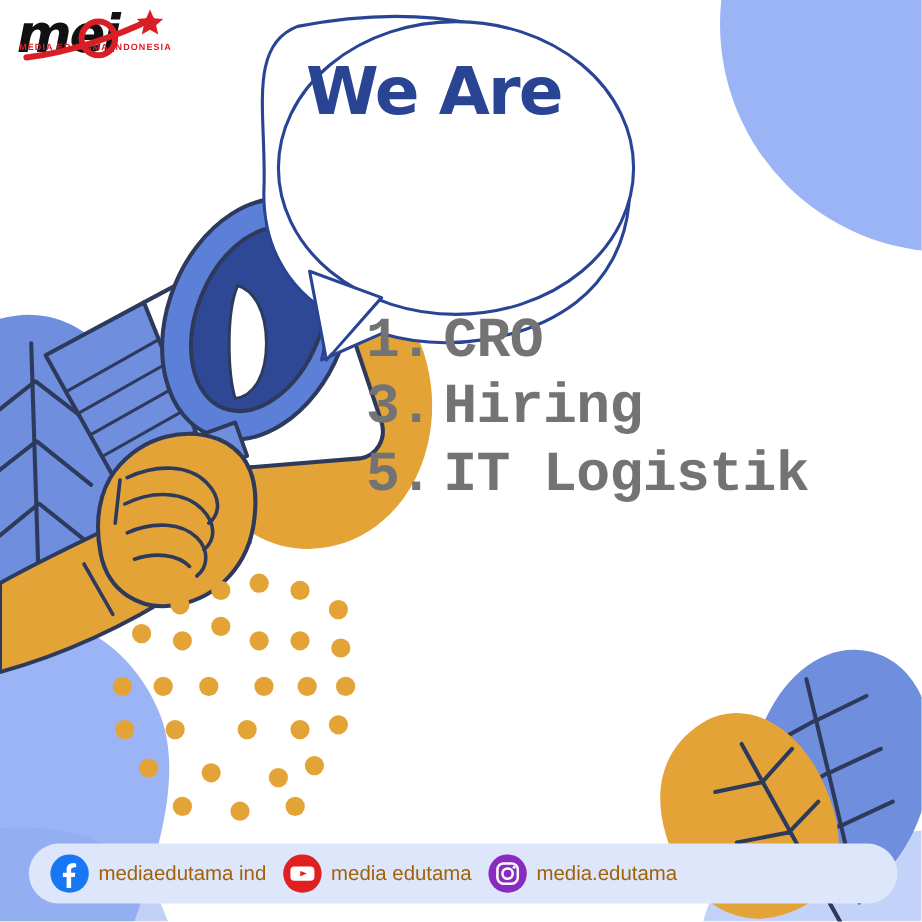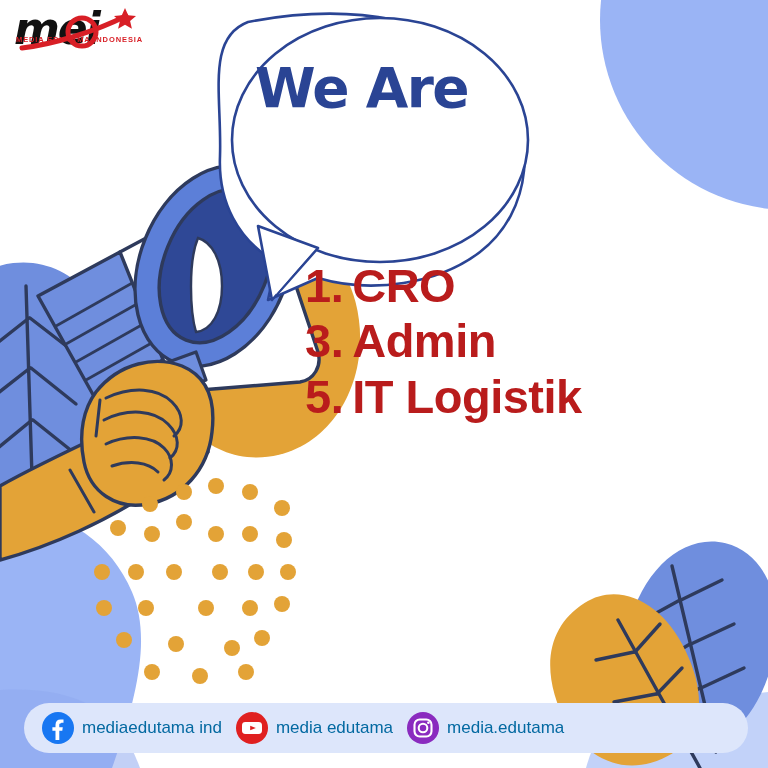--- a/index.html
+++ b/index.html
@@ -26,34 +26,34 @@
     color:#111111;letter-spacing:-2px;line-height:46px;
   }
   .logo-sub{
     position:absolute;left:8px;top:31px;
     font-family:"Liberation Sans", sans-serif;
     font-size:7.5px;font-weight:700;color:#d81f26;letter-spacing:.9px;
   }
 
   
   .headline{
-    position:absolute;left:255px;top:62px;width:260px;
+    position:absolute;left:255px;top:50px;width:260px;
     z-index:30;
     font-family:"DejaVu Sans", sans-serif;
     font-weight:700;font-size:55px;line-height:0.95;
     color:#2a4494;letter-spacing:-1.5px;
   }
   .headline .l2{display:block;}
 
   
   .joblist{
     position:absolute;left:305px;top:258px;z-index:30;
-    font-family:Liberation Sans, sans-serif;
+    font-family:Liberation Mono, monospace;
     font-weight:700;font-size:47px;line-height:1.18;
-    color:#b91c1c;letter-spacing:-0.5px;
+    color:#737373;letter-spacing:-0.5px;
     list-style:none;margin:0;padding:0;white-space:nowrap;
   }
   .joblist li{display:block;}
   .joblist .num{margin-right:9px;}
 
   
   .footer{
     position:absolute;left:24px;top:703px;
     width:724px;height:50px;border-radius:25px;
     background:#dde6fb;
@@ -61,21 +61,21 @@
     padding-left:18px;box-sizing:border-box;z-index:35;
   }
   .social{display:flex;align-items:center;margin-right:14px;}
   .social .ic{
     width:32px;height:32px;border-radius:50%;
     display:flex;align-items:center;justify-content:center;
     flex:0 0 32px;
   }
   .social .hn{
     margin-left:8px;font-family:"Liberation Sans", sans-serif;
-    font-size:17px;color:#0369a1;white-space:nowrap;
+    font-size:17px;color:#a16207;white-space:nowrap;
   }
   .ic-fb{background:#1877f2;}
   .ic-yt{background:#e02020;}
   .ic-ig{background:#8a2bbf;}
   .ic-tt{background:#0b0b0b;}
   .ic svg{display:block;}
 </style>
 </head>
 <body>
 
@@ -244,21 +244,21 @@
     </svg>
     <div class="logo-sub">MEDIA EDUTAMA INDONESIA</div>
   </div>
 
   <div class="headline">
     <span>We Are</span>
   </div>
 
   <ul class="joblist" id="joblist">
       <li><span class="num">1.</span><span>CRO</span></li>
-      <li><span class="num">3.</span><span>Admin</span></li>
+      <li><span class="num">3.</span><span>Hiring</span></li>
       <li><span class="num">5.</span><span>IT Logistik</span></li>
     </ul>
 
   <div class="footer" id="footer">
       <div class="social">
         <span class="ic ic-fb">
           <svg width="32" height="32" viewBox="0 0 32 32">
             <path d="M19.4 10.8h2.1V7.6c-.4-.05-1.6-.16-3-.16-3 0-5 1.8-5 5.2v2.6h-3.1v3.6h3.1V28h3.8v-9.2h3l.47-3.6h-3.5v-2.25c0-1.04.28-1.75 1.77-1.75z" fill="#fff"></path>
           </svg>
         </span>

